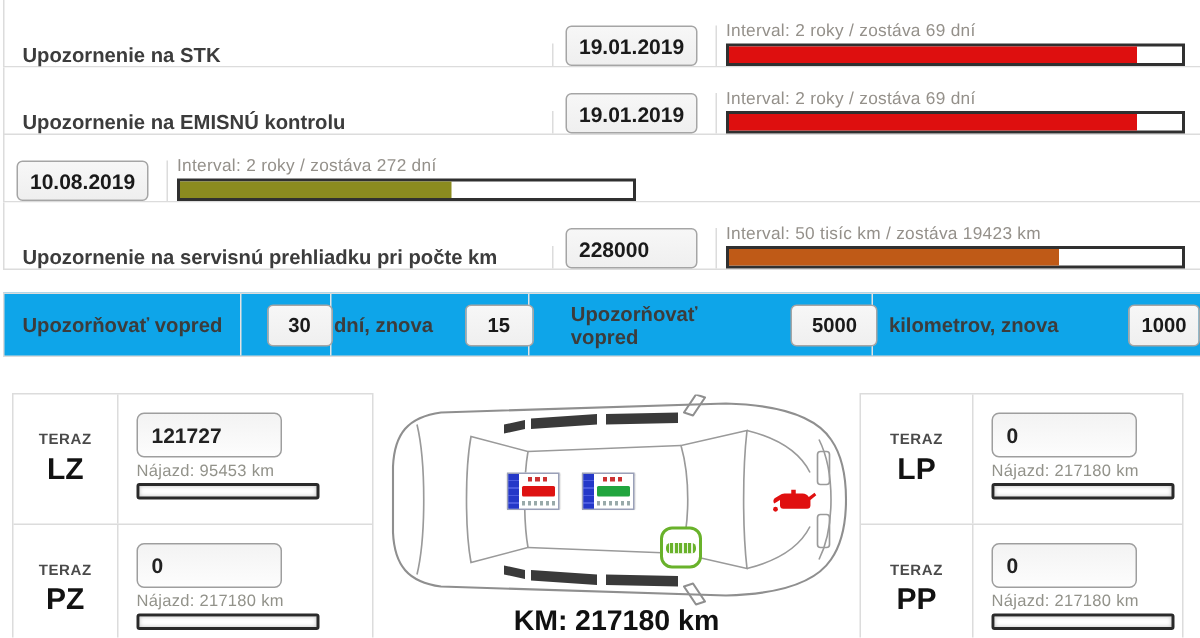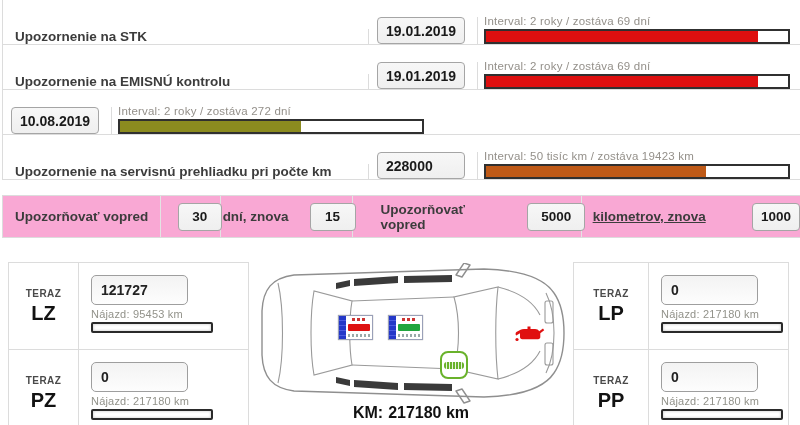--- a/index.html
+++ b/index.html
@@ -15,21 +15,21 @@
     font-size:13.5px;font-weight:bold;color:#3c3c3c;border-right:1px solid #dcdcdc;}
   .remdate{width:109px;box-sizing:border-box;display:flex;align-items:center;border-right:1px solid #dcdcdc;}
   .dinput{margin-left:8px;width:88px;height:27px;border:1px solid #a5a5a5;border-radius:4px;
     background:linear-gradient(#f7f7f7,#efefef);font-family:"Liberation Sans",sans-serif;
     font-size:14px;font-weight:bold;color:#1a1a1a;padding:0 0 0 8px;box-sizing:border-box;}
   .reminterval{flex:1;padding:5px 10px 0 6px;}
   .intervaltext{font-size:11.5px;color:#94908a;margin-bottom:2px;letter-spacing:0.2px;}
   .barouter{height:11px;border:2px solid #303030;background:#fff;width:302px;}
   .barfill{height:100%;width:0;}
   
-  .strip{position:absolute;top:195px;left:2px;right:0;height:41px;background:#f9a8d4;
+  .strip{position:absolute;top:195px;left:2px;right:0;height:41px;background:#0ea5e9;
     border-top:1px solid #dcdcdc;border-bottom:1px solid #dcdcdc;border-left:1px solid #dcdcdc;
     display:flex;align-items:center;}
   .scell{height:100%;display:flex;align-items:center;box-sizing:border-box;
     font-size:13.5px;font-weight:bold;color:#3c3c3c;}
   .sdiv{border-right:1px solid #e3e3e3;}
   .sinput{height:28px;border:1px solid #a5a5a5;border-radius:4px;background:linear-gradient(#f7f7f7,#efefef);
     font-family:"Liberation Sans",sans-serif;font-size:13.5px;font-weight:bold;color:#1a1a1a;
     text-align:center;box-sizing:border-box;margin-left:19px;}
   
   .tirebox{position:absolute;top:262px;border:1px solid #dcdcdc;background:#fff;}
@@ -62,21 +62,21 @@
   .stkmain{flex:1;padding:2px 2px;display:flex;flex-direction:column;justify-content:space-between;box-sizing:border-box;}
   .s-top{height:3px;width:60%;margin:0 auto;background:repeating-linear-gradient(90deg,#cc3333 0 3px,transparent 3px 5px);}
   .s-bar{height:7px;border-radius:1px;}
   .s-bot{height:3px;background:repeating-linear-gradient(90deg,#9aa 0 2px,transparent 2px 4px);}
   .service{position:absolute;width:28px;height:28px;border:2px solid #69b22b;border-radius:8px;
     background:#fff;box-sizing:border-box;}
   .service-pill{position:absolute;left:2px;right:2px;top:9px;height:7px;border-radius:3px;
     background-image:repeating-linear-gradient(90deg,transparent 0 2px,rgba(255,255,255,.85) 2px 3px);}
   .oilicon{position:absolute;}
   .kmline{position:absolute;left:250px;top:404px;width:322px;text-align:center;
-    font-size:16px;color:#111;}
+    font-size:19px;color:#111;}
   .kmlabel{font-weight:bold;margin-right:5px;}
   .kmvalue{font-weight:bold;}
 </style>
 </head>
 <body>
 
 <div class="remtable">
 
   <div class="remrow">
     <div class="remlabel">Upozornenie na STK</div>
@@ -137,21 +137,21 @@
     <input class="sinput" style="width: 44px;" value="30">
   </div>
   <div class="scell" style="width:70px;justify-content:center;">dní, znova</div>
   <div class="scell sdiv" style="width:62px;">
     <input class="sinput" style="width: 46px;" value="15">
   </div>
   <div class="scell" style="width:160px;padding-left:28px;">Upozorňovať vopred</div>
   <div class="scell sdiv" style="width:70px;justify-content:center;">
     <input class="sinput" style="width: 58px;" value="5000">
   </div>
-  <div class="scell" style="width:134px;justify-content:center;text-decoration:underline;">kilometrov, znova</div>
+  <div class="scell" style="width:134px;justify-content:center;">kilometrov, znova</div>
   <div class="scell" style="flex:1;">
     <input class="sinput" style="width: 48px; margin-left: 36px;" value="1000">
   </div>
 </div>
 
 <div class="tirebox leftbox">
   <div class="tirecell first">
     <div class="tlabelcol">
       <div class="tnow">TERAZ</div>
       <div class="tcode">LZ</div>

